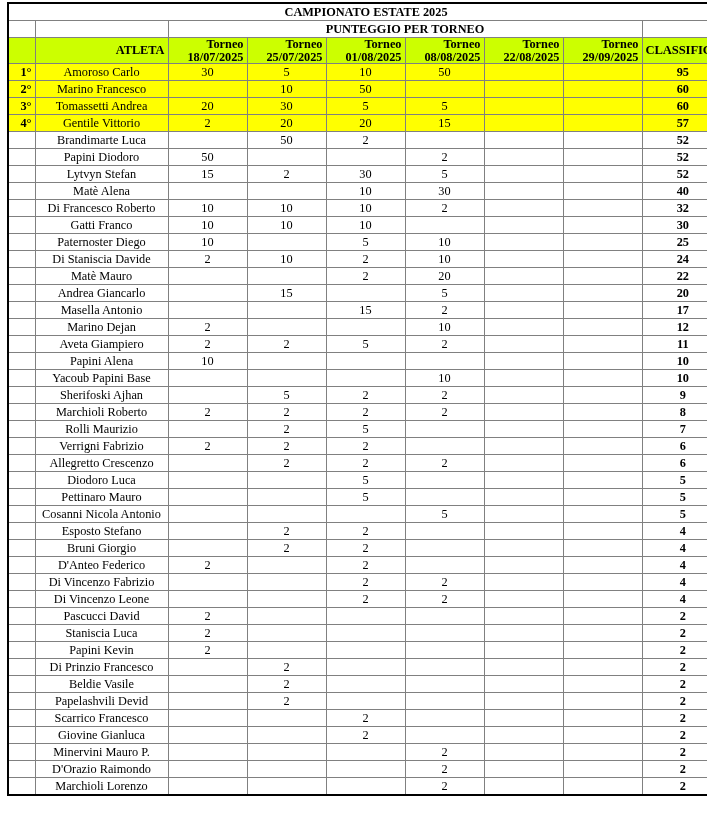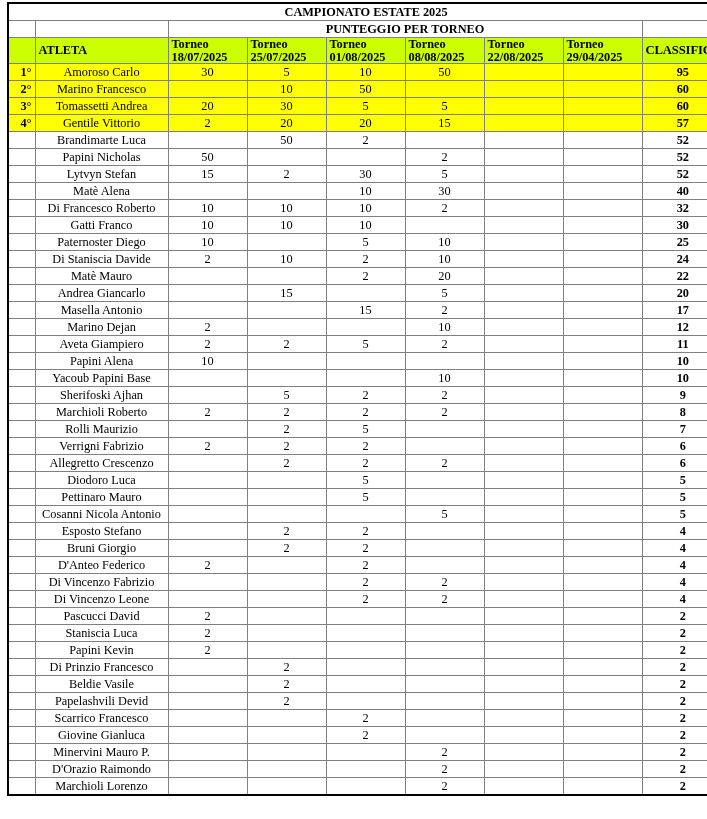--- a/index.html
+++ b/index.html
@@ -51,21 +51,21 @@
     border: 1px solid #808080;
     background: #ffffff;
   }
   .title-row td.blank-left {
     border-right: 1px solid #808080;
   }
 
   
   .head-row td {
     background: #ccff00;
-    text-align: left;
+    text-align: right;
     vertical-align: middle;
     font-weight: bold;
     font-size: 12.6px;
     height: 36px;
     line-height: 1.12;
     padding: 0 1px;
     font-family: Liberation Serif, serif;
   }
   .head-row td.head-rank { background: #ccff00; }
   .head-row td.head-class { font-size: 12.6px; letter-spacing: -0.1px;}
@@ -134,21 +134,21 @@
         <td>
           <span>Torneo</span><br>
           <span>08/08/2025</span>
         </td>
         <td>
           <span>Torneo</span><br>
           <span>22/08/2025</span>
         </td>
         <td>
           <span>Torneo</span><br>
-          <span>29/04/2025</span>
+          <span>29/09/2025</span>
         </td>
         <td class="head-class">CLASSIFICA</td>
       </tr>
 
     <tr class="hl">
           <td class="rank-cell">1°</td>
           <td class="name-cell">Amoroso Carlo</td>
           <td class="score-cell">30</td>
           <td class="score-cell">5</td>
           <td class="score-cell">10</td>
@@ -196,21 +196,21 @@
           <td class="score-cell"></td>
           <td class="score-cell">50</td>
           <td class="score-cell">2</td>
           <td class="score-cell"></td>
           <td class="score-cell"></td>
           <td class="score-cell"></td>
           <td class="total-cell">52</td>
         </tr>
         <tr class="plain">
           <td class="rank-cell"></td>
-          <td class="name-cell">Papini Nicholas</td>
+          <td class="name-cell">Papini Diodoro</td>
           <td class="score-cell">50</td>
           <td class="score-cell"></td>
           <td class="score-cell"></td>
           <td class="score-cell">2</td>
           <td class="score-cell"></td>
           <td class="score-cell"></td>
           <td class="total-cell">52</td>
         </tr>
         <tr class="plain">
           <td class="rank-cell"></td>

